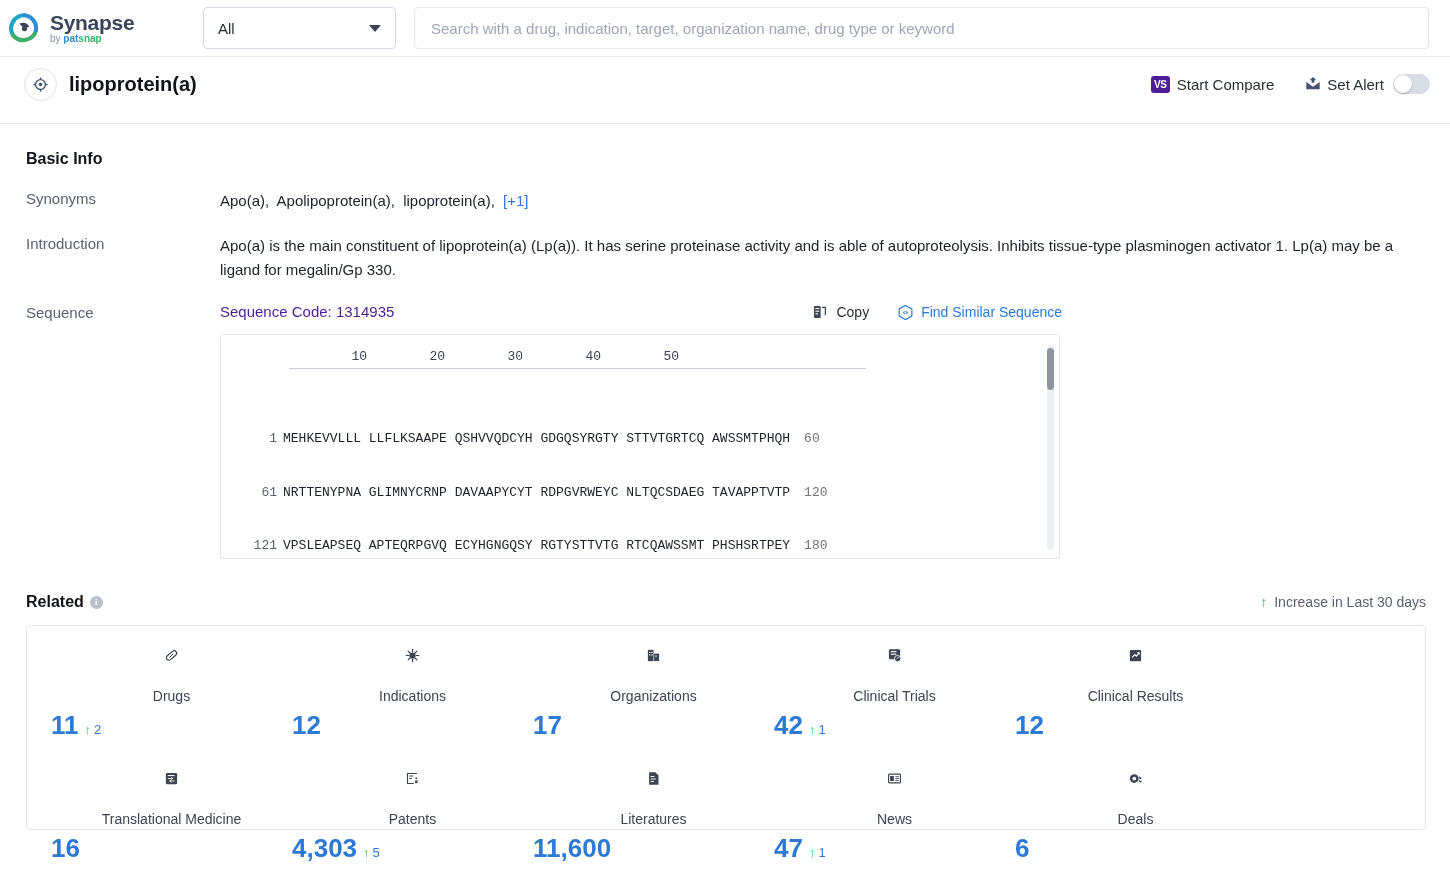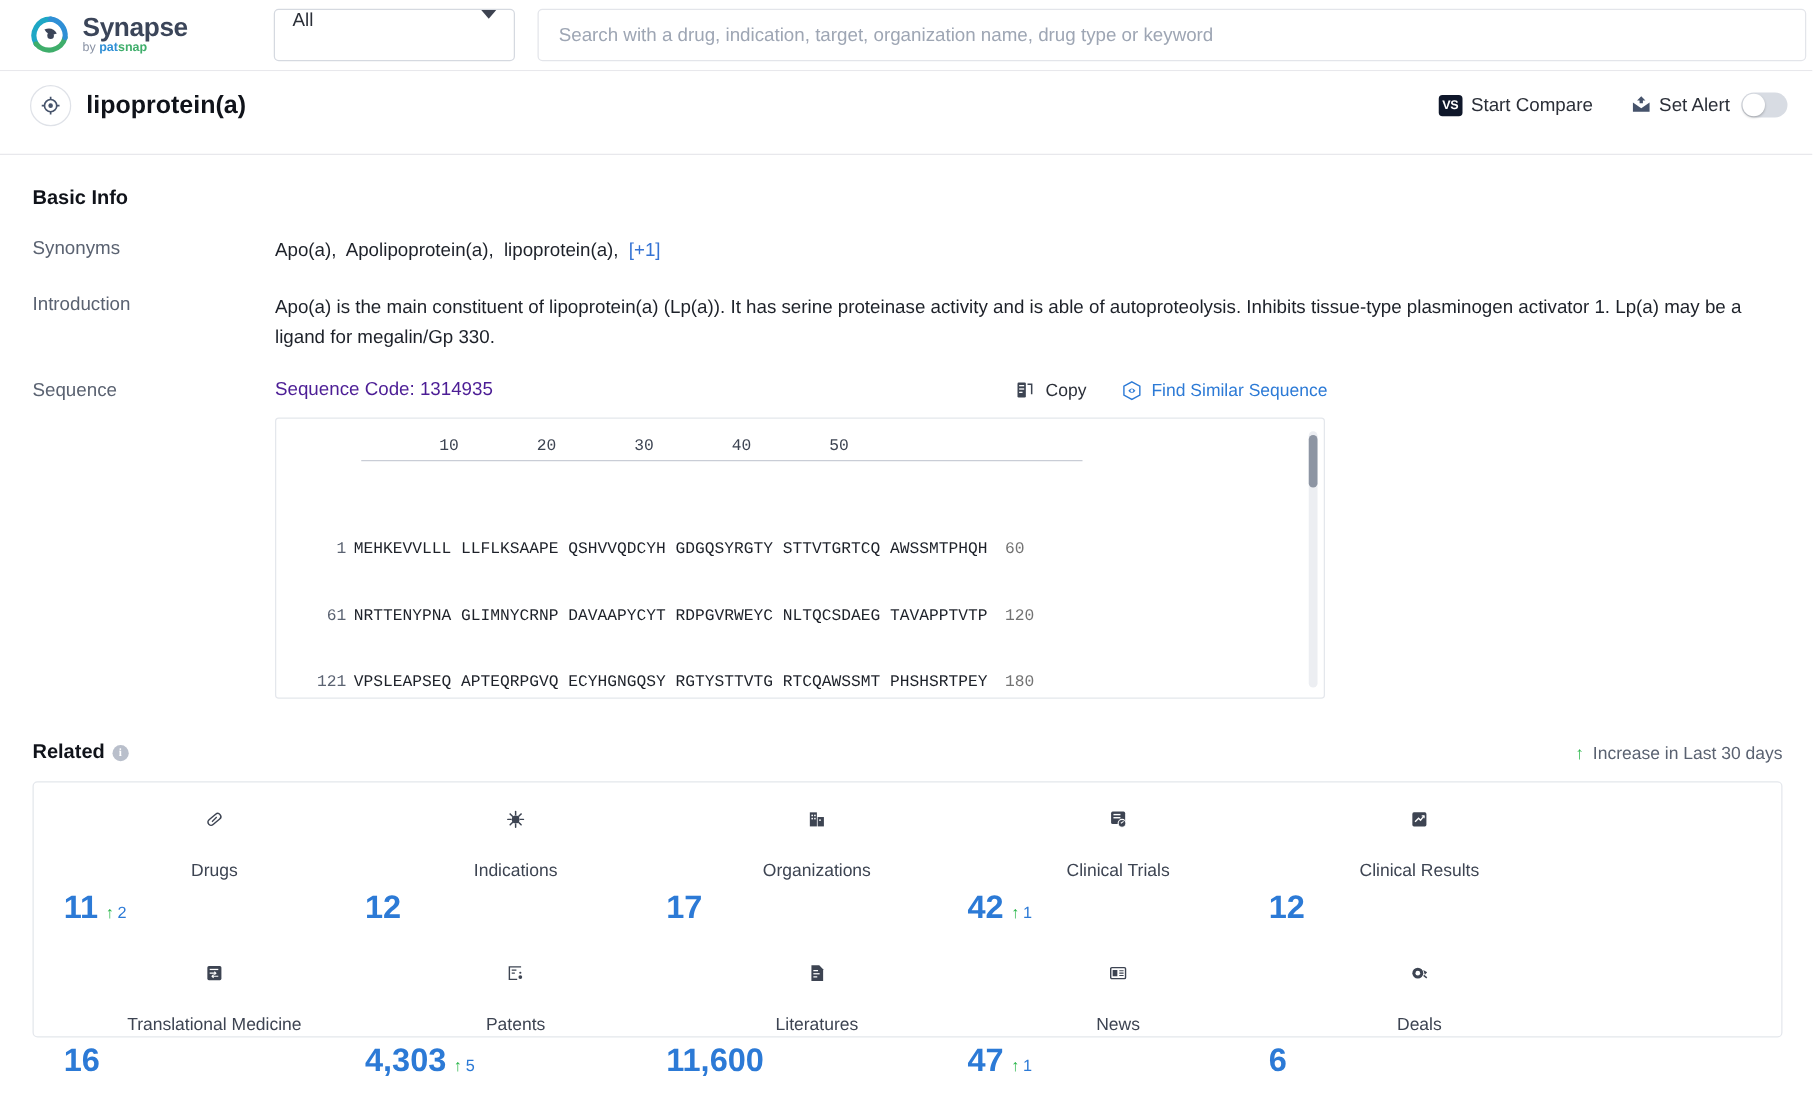--- a/index.html
+++ b/index.html
@@ -12,40 +12,40 @@
     overflow: hidden;
   }
 
   
   .topbar {
     height: 57px;
     display: flex;
     align-items: center;
     border-bottom: 1px solid #e8e8ec;
     background: #fff;
-    padding-left: 24px;
+    padding-left: 8px;
   }
   .logo-wrap { display: flex; align-items: center; gap: 9px; width: 160px; }
   .logo-mark { width: 33px; height: 33px; flex: 0 0 33px; }
   .logo-text { line-height: 1; }
   .logo-title {
     font-size: 21px; font-weight: bold; color: #3b4559;
     letter-spacing: -0.3px; display: block;
   }
   .logo-sub { font-size: 10px; display: block; margin-top: 1px; }
   .logo-sub .by { color: #8a93a5; }
   .logo-sub .pat { color: #2f8fd6; font-weight: bold; }
   .logo-sub .snap { color: #3fae6b; font-weight: bold; }
 
   .select-box {
     margin-left: 35px;
     width: 193px; height: 42px;
     border: 1px solid #d5d9e0;
     border-radius: 4px;
-    display: flex; align-items: flex-start;
+    display: flex; align-items: center;
     padding: 0 14px;
     font-size: 15px; color: #2b2f38;
     background: #fff;
     justify-content: space-between;
   }
   .caret {
     width: 0; height: 0;
     border-left: 6px solid transparent;
     border-right: 6px solid transparent;
     border-top: 7px solid #3d4350;
@@ -76,21 +76,21 @@
     flex: 0 0 33px;
   }
   .page-title {
     font-size: 20px; font-weight: bold; color: #10131a;
     margin-left: 12px;
   }
   .title-actions { margin-left: auto; display: flex; align-items: center; gap: 30px; }
   .act { display: flex; align-items: center; gap: 7px; font-size: 15px; color: #2b2f38; }
   .vs-badge {
     width: 19px; height: 17px; border-radius: 3px;
-    background: #0f172a; color: #fff;
+    background: #4c1d95; color: #fff;
     font-size: 10px; font-weight: bold;
     display: flex; align-items: center; justify-content: center;
     letter-spacing: -0.3px;
   }
   .toggle {
     width: 37px; height: 20px; border-radius: 10px;
     background: #d8dce3; position: relative; margin-left: 2px;
   }
   .toggle::after {
     content: ""; position: absolute; left: 1px; top: 1px;

